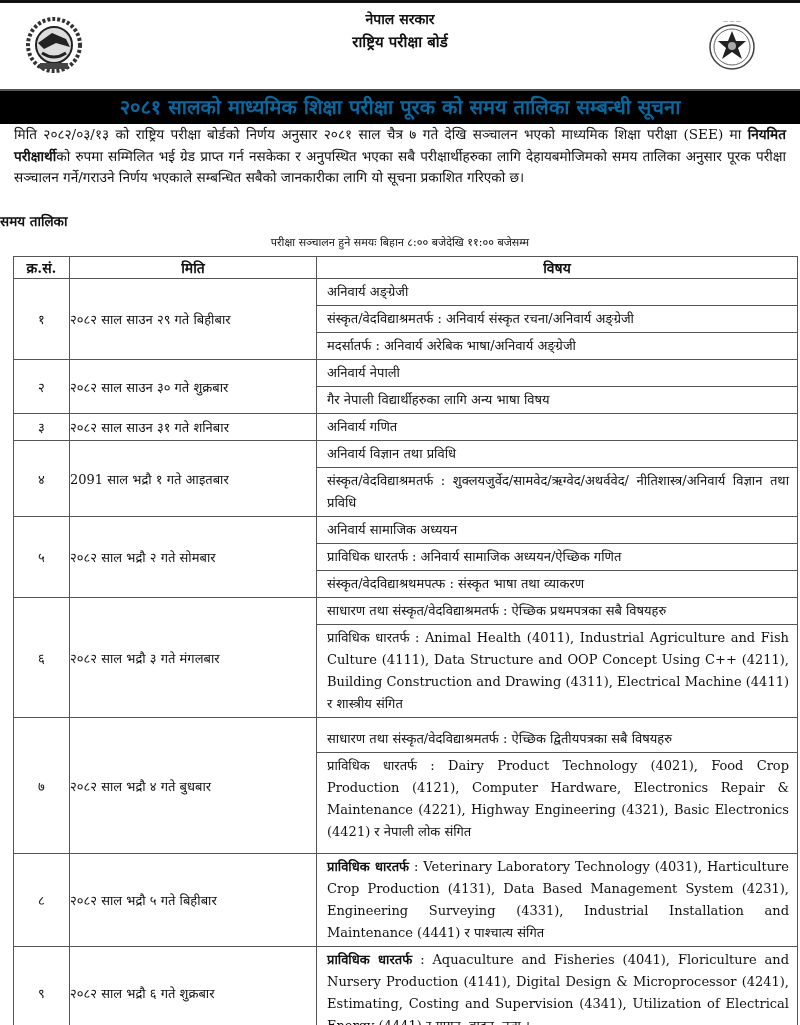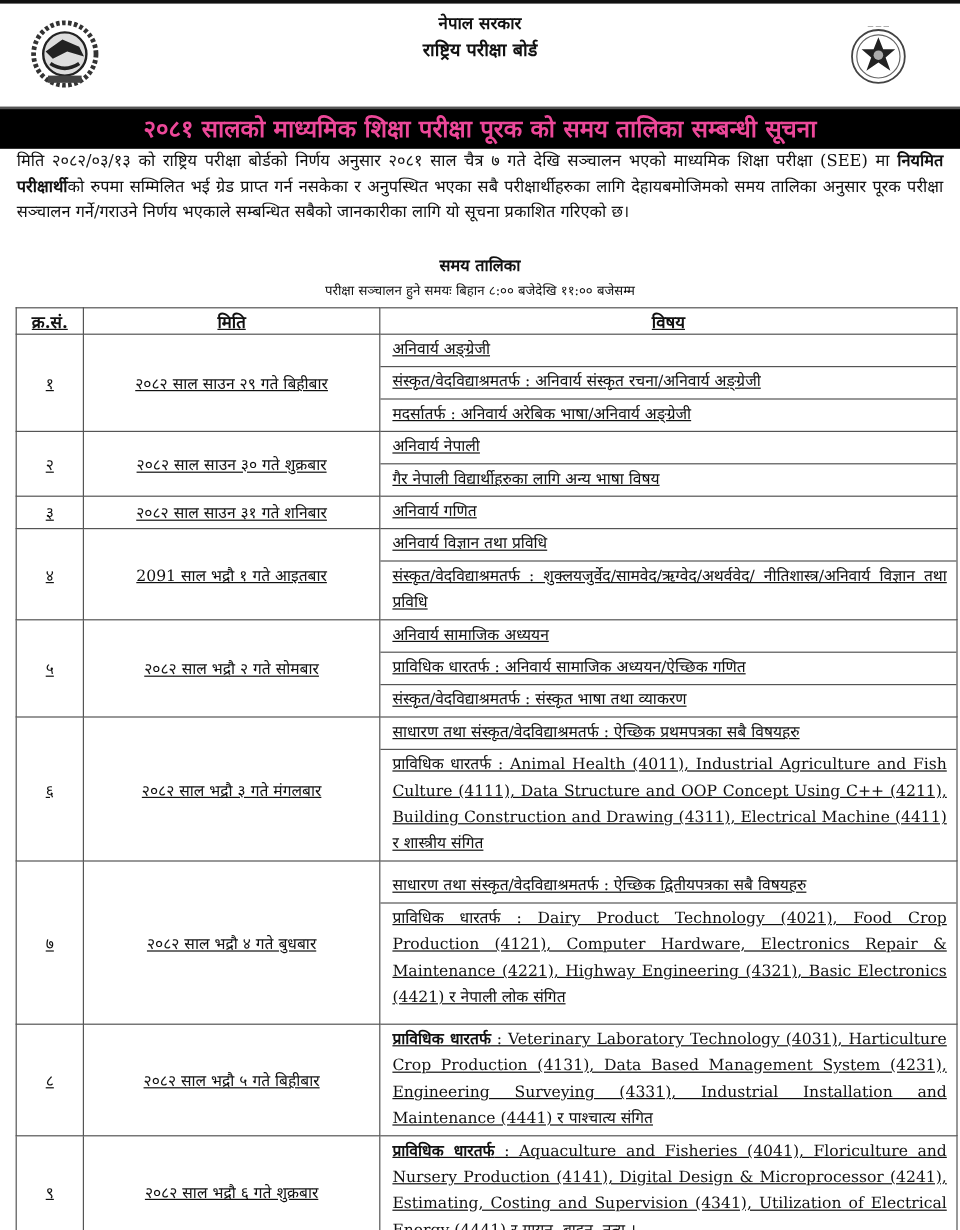--- a/index.html
+++ b/index.html
@@ -11,48 +11,48 @@
   .header { position: absolute; left: 0; top: 3px; width: 800px; height: 84px; }
   .logo { position: absolute; top: 10px; width: 64px; height: 64px; }
   .logo.left { left: 22px; }
   .logo.right { left: 700px; top: 10px; }
   .h-line { position: absolute; left: 0; width: 800px; text-align: center; white-space: nowrap; }
   .h1 { top: 6px; font-size: 14px; font-weight: bold; }
   .h2 { top: 28px; font-size: 15px; font-weight: bold; }
   .h3 { top: 50px; font-size: 20px; font-weight: bold; letter-spacing: 0.2px; }
   .title-bar {
     position: absolute; left: 0; top: 89px; width: 800px; height: 33px;
-    background: #000; color: #ec4899; text-align: center;
+    background: #000; color: #0369a1; text-align: center;
     font-size: 20px; font-weight: bold; line-height: 33px; white-space: nowrap;
     border-top: 2px solid #555;
   }
   .intro {
     position: absolute; left: 14px; top: 124px; width: 772px;
     font-size: 13.6px; line-height: 21.5px; text-align: justify;
   }
   .intro b { font-weight: bold; }
   .sched-title {
-    position: absolute; left: 0; top: 212px; width: 800px; text-align: center;
+    position: absolute; left: 0; top: 212px; width: 800px; text-align: left;
     font-size: 13.5px; font-weight: bold;
   }
   .sched-time {
     position: absolute; left: 0; top: 234px; width: 800px; text-align: center;
     font-size: 11px; font-weight: normal;
   }
   table.sched {
     position: absolute; left: 13px; top: 256px; width: 785px;
     border-collapse: collapse; font-size: 13px;
   }
   table.sched th, table.sched td {
-    border: 1.5px solid #555; padding: 0; vertical-align: middle; text-decoration: underline;
+    border: 1.5px solid #555; padding: 0; vertical-align: middle;
   }
   table.sched th { font-weight: bold; font-size: 14px; height: 21px; text-align: center; }
   th.c1 { width: 55px; } th.c2 { width: 246px; }
   td.sn { text-align: center; }
-  td.dt { text-align: center; white-space: nowrap; }
+  td.dt { white-space: nowrap; }
   td.subjects { padding: 0; }
   .subj {
     padding: 2px 8px 2px 10px; line-height: 22px; text-align: justify;
     border-bottom: 1.5px solid #555;
   }
   .subj:last-child { border-bottom: none; }
   .subj b { font-weight: bold; }
 </style>
 </head>
 <body>
@@ -125,21 +125,21 @@
           <div class="subj"><span>अनिवार्य विज्ञान तथा प्रविधि</span></div>
           <div class="subj"><span>संस्कृत/वेदविद्याश्रमतर्फ : शुक्लयजुर्वेद/सामवेद/ऋग्वेद/अथर्ववेद/ नीतिशास्त्र/अनिवार्य विज्ञान तथा प्रविधि</span></div>
         </td>
       </tr>
       <tr style="height: 73px;">
         <td class="sn">५</td>
         <td class="dt">२०८२ साल भद्रौ २ गते सोमबार</td>
         <td class="subjects">
           <div class="subj"><span>अनिवार्य सामाजिक अध्ययन</span></div>
           <div class="subj"><span>प्राविधिक धारतर्फ : अनिवार्य सामाजिक अध्ययन/ऐच्छिक गणित</span></div>
-          <div class="subj"><span>संस्कृत/वेदविद्याश्रमतर्फ : संस्कृत भाषा तथा व्याकरण</span></div>
+          <div class="subj"><span>संस्कृत/वेदविद्याश्रथमपत्फ : संस्कृत भाषा तथा व्याकरण</span></div>
         </td>
       </tr>
       <tr style="height: 116px;">
         <td class="sn">६</td>
         <td class="dt">२०८२ साल भद्रौ ३ गते मंगलबार</td>
         <td class="subjects">
           <div class="subj"><span>साधारण तथा संस्कृत/वेदविद्याश्रमतर्फ : ऐच्छिक प्रथमपत्रका सबै विषयहरु</span></div>
           <div class="subj"><span>प्राविधिक धारतर्फ : Animal Health (4011), Industrial Agriculture and Fish Culture (4111), Data Structure and OOP Concept Using C++ (4211), Building Construction and Drawing (4311), Electrical Machine (4411) र शास्त्रीय संगित</span></div>
         </td>
       </tr>

